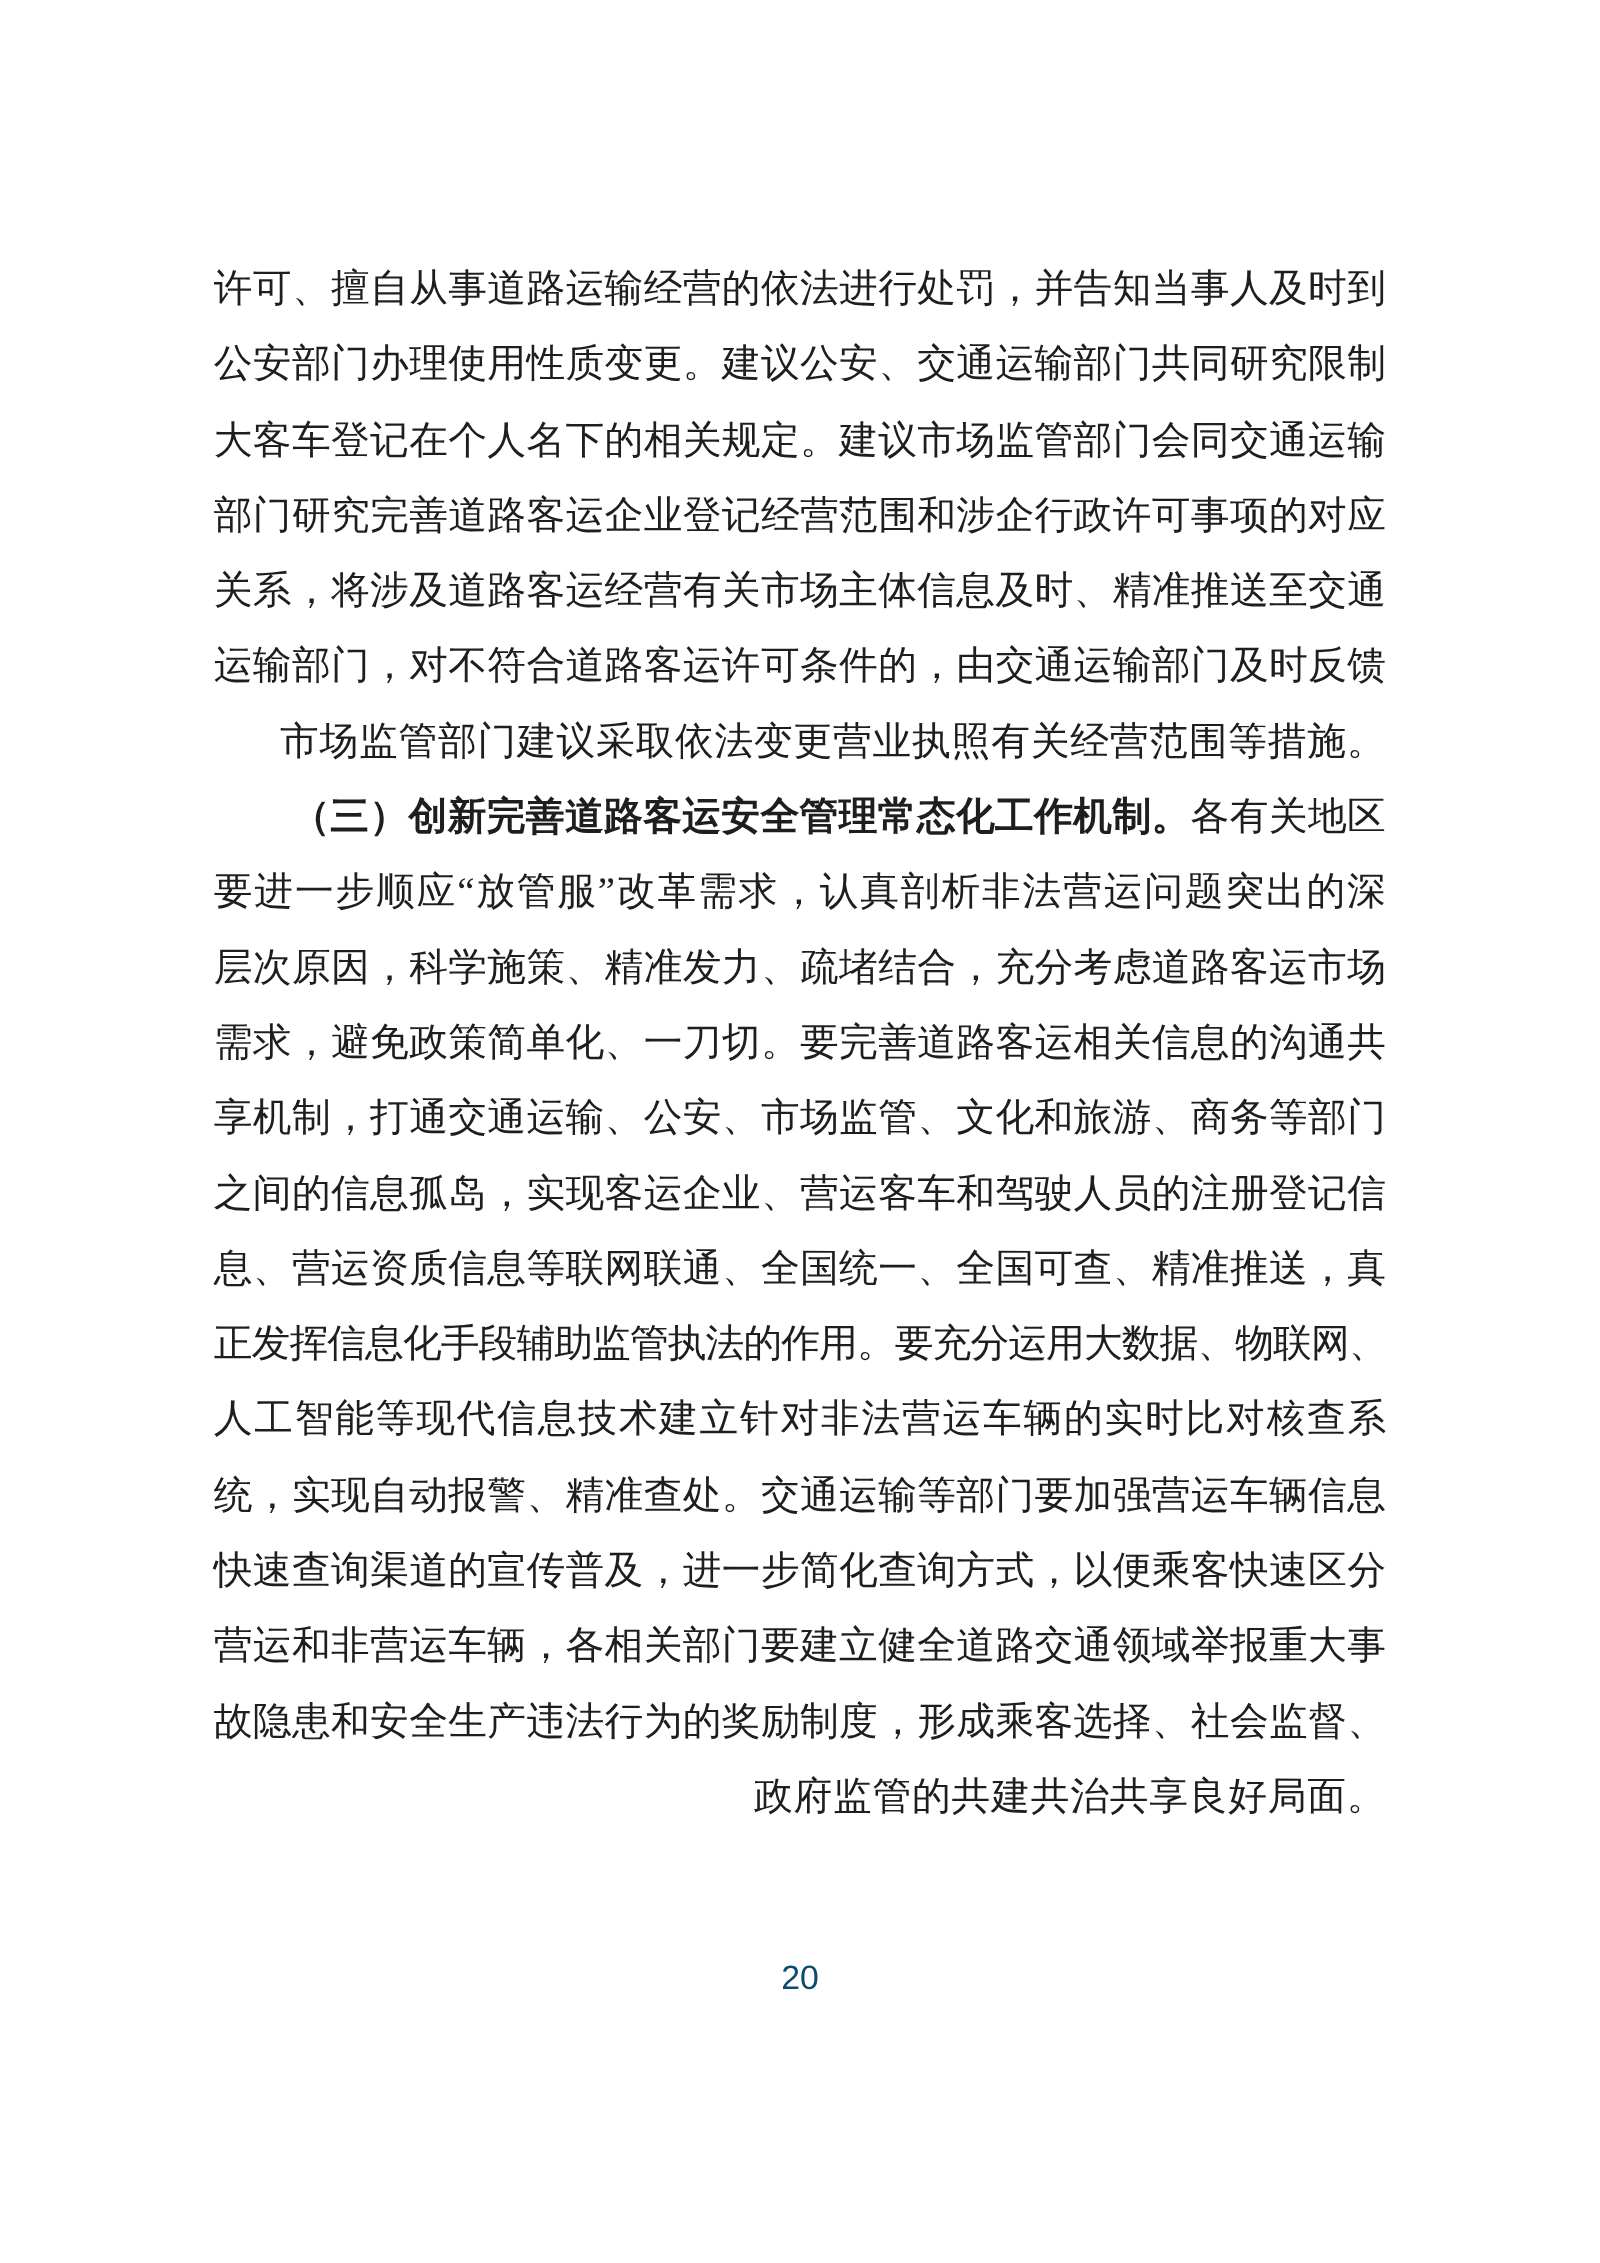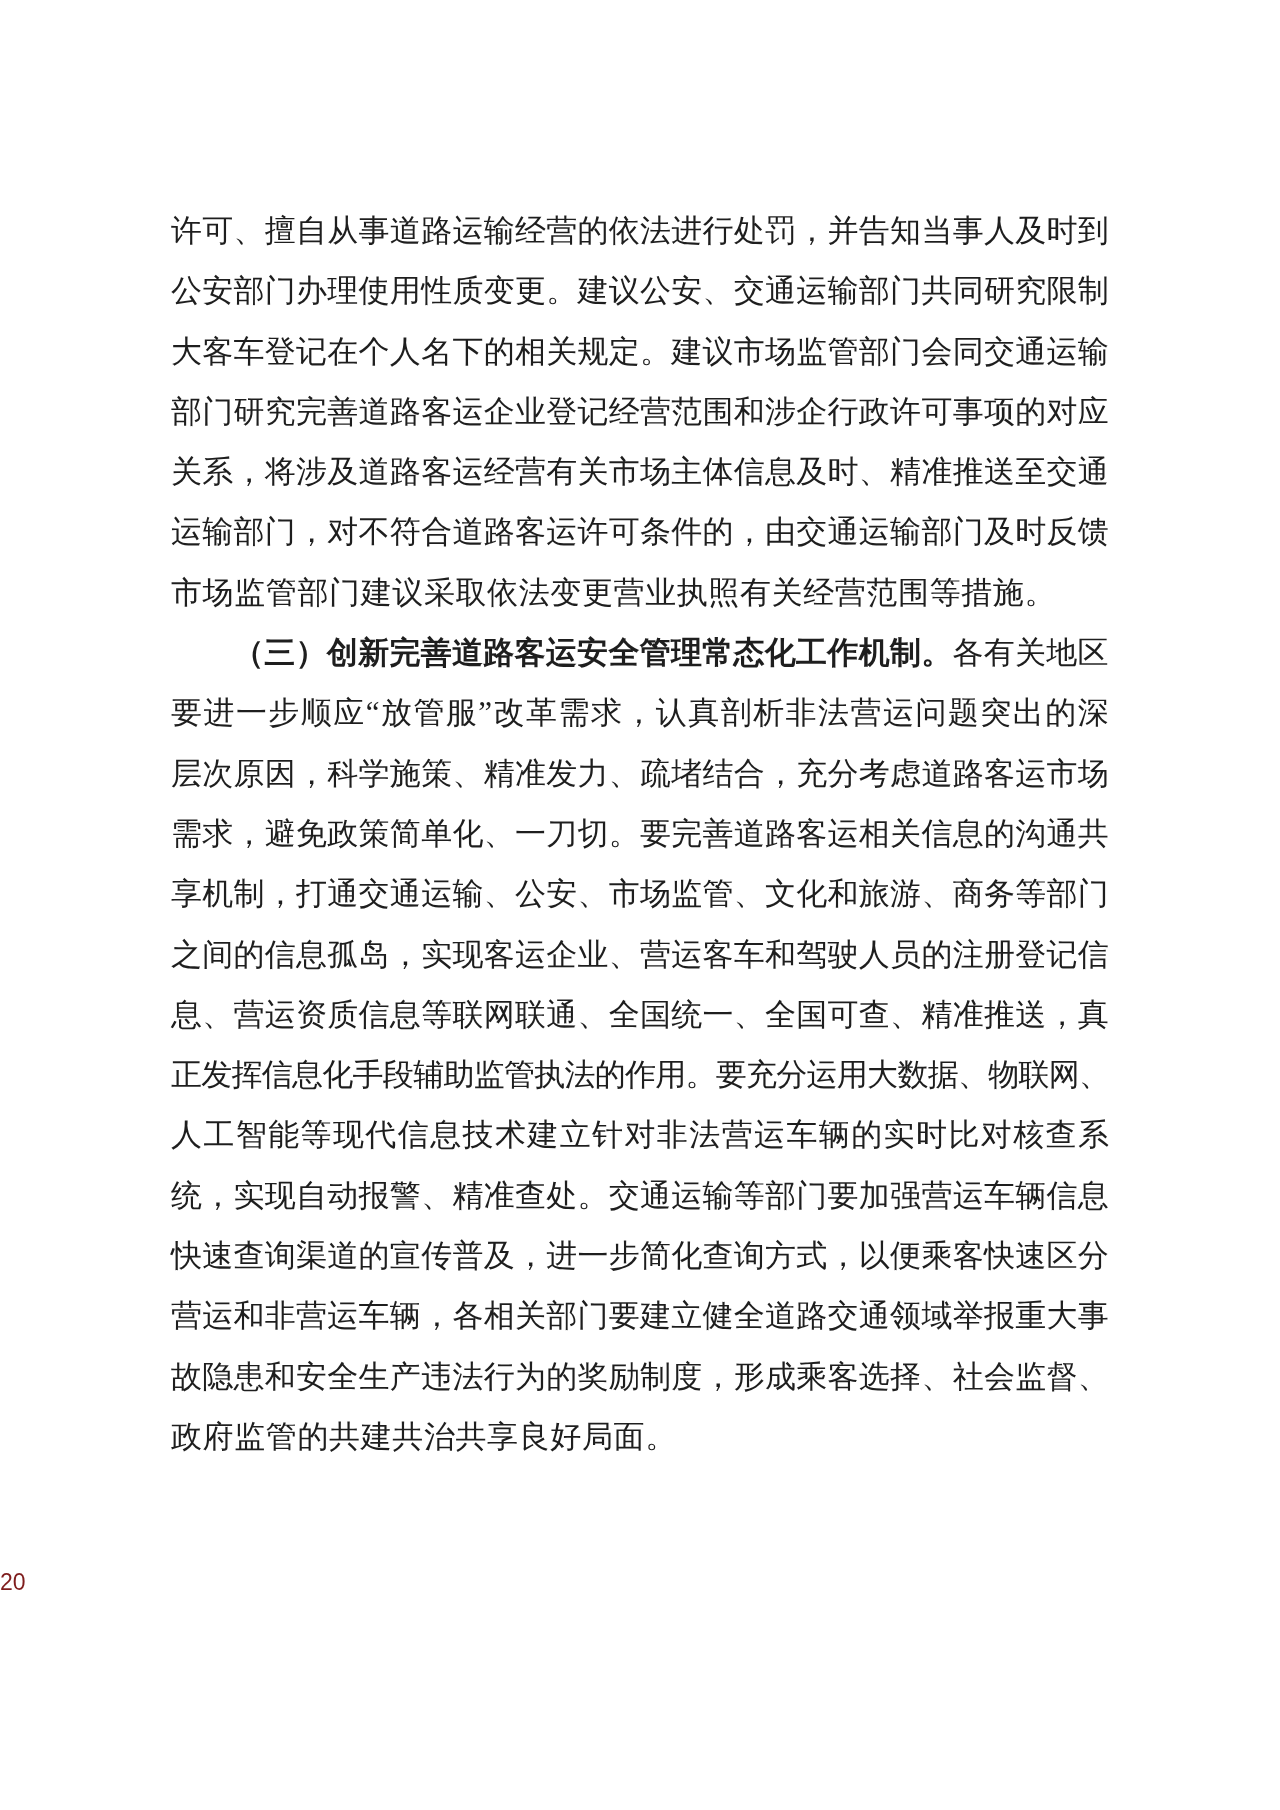--- a/index.html
+++ b/index.html
@@ -29,35 +29,35 @@
   .line.justified {
     display: flex;
     justify-content: space-between;
     align-items: center;
   }
   .line.justified .ch {
     min-width: 0;
     flex: 0 1 auto;
   }
   .line.para-end {
-    text-align: left;
+    text-align: right;
     letter-spacing: 0.6px;
   }
   .line.indent { padding-left: 62px; }
   .ch.bold { font-weight: 700; }
   .page-number {
     position: absolute;
     top: 1567px;
     left: 0;
     width: 100%;
     height: 30px;
     line-height: 30px;
-    text-align: left;
-    font-size: 23px;
-    color: #7f1d1d;
+    text-align: center;
+    font-size: 27px;
+    color: #0c4a6e;
     font-family: "Liberation Sans", sans-serif;
   }
 </style>
 </head>
 <body>
 
 <div class="page">
   <div class="text-block">
       <div class="line justified">
         <span class="ch">许</span>

